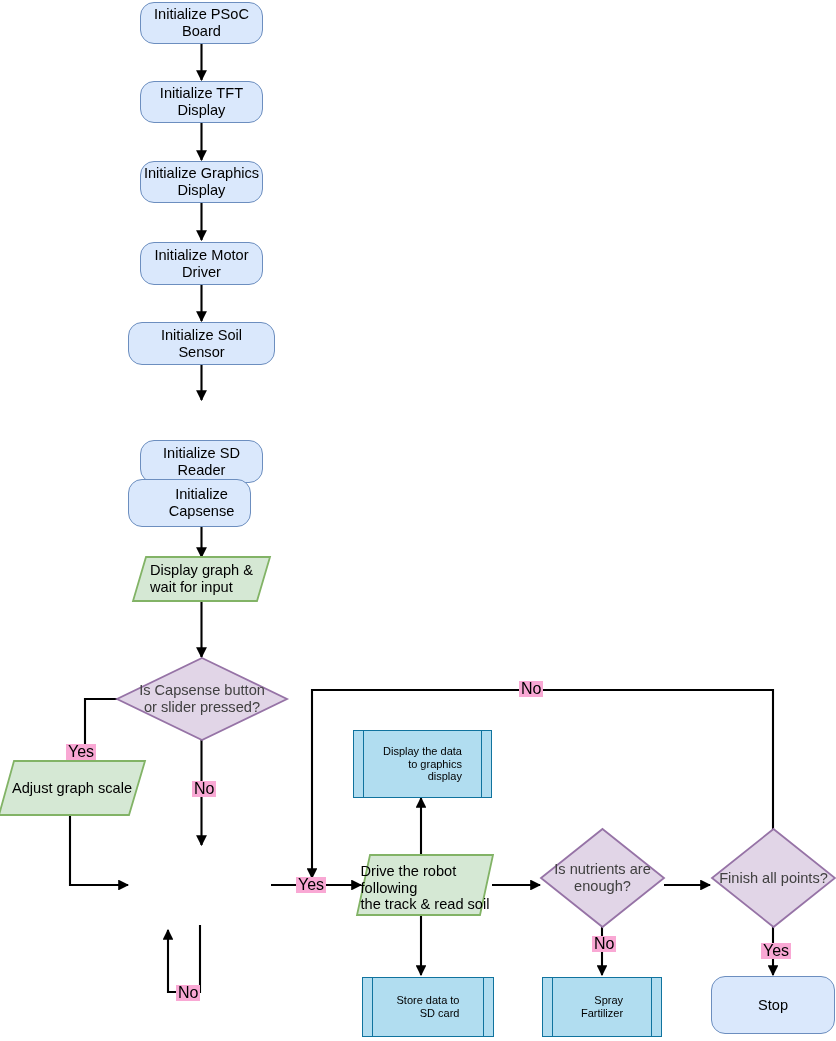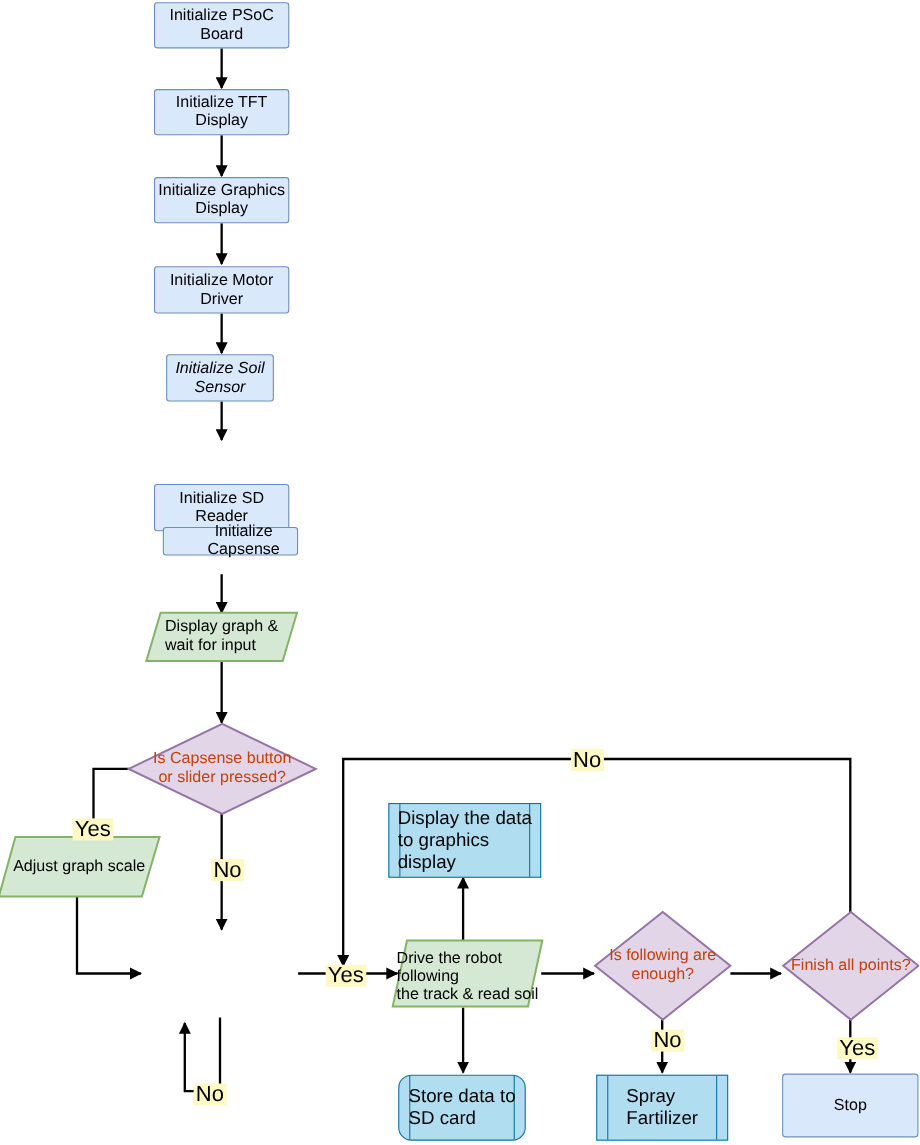--- a/index.html
+++ b/index.html
@@ -32,21 +32,21 @@
     justify-content: center;
     text-align: center;
     color: #000000;
     line-height: 1.16;
     white-space: pre-line;
   }
   
   .proc {
     background: #dae8fc;
     border: 1.4px solid #6c8ebf;
-    border-radius: 3px;
+    border-radius: 14px;
     font-size: 14.6px;
   }
   
   .para-wrap {
     position: absolute;
   }
   .para-wrap svg {
     position: absolute;
     left: 0;
     top: 0;
@@ -80,21 +80,21 @@
     position: absolute;
     left: 0;
     top: 0;
     width: 100%;
     height: 100%;
     display: flex;
     align-items: center;
     justify-content: center;
     text-align: center;
     font-size: 14.6px;
-    color: #c2410c;
+    color: #404040;
     white-space: pre-line;
     line-height: 1.16;
   }
   
   .pred {
     position: absolute;
     background: #b1ddf0;
     border: 1.8px solid #10739e;
     box-sizing: border-box;
   }
@@ -104,31 +104,31 @@
     bottom: 0;
     width: 0;
     border-left: 1.8px solid #10739e;
   }
   .pred .lbl {
     position: absolute;
     left: 0; top: 0; right: 0; bottom: 0;
     display: flex;
     align-items: center;
     justify-content: center;
-    text-align: left;
-    font-size: 17px;
+    text-align: right;
+    font-size: 11px;
     color: #000;
     white-space: pre-line;
     line-height: 1.16;
   }
   .edge-label {
     position: absolute;
-    font-size: 20px;
+    font-size: 16px;
     color: #000;
-    background: #fef9c3;
+    background: #f9a8d4;
     padding: 0 2px;
     white-space: nowrap;
     line-height: 1;
   }
 </style>
 </head>
 <body>
 
 <div id="canvas">
 
@@ -180,27 +180,27 @@
 
   <div class="node proc" style="left:140px; top:81px; width:123px; height:42px;">Initialize TFT
 Display</div>
 
   <div class="node proc" style="left:140px; top:161px; width:123px; height:42px;">Initialize Graphics
 Display</div>
 
   <div class="node proc" style="left:140px; top:242px; width:123px; height:43px;">Initialize Motor
 Driver</div>
 
-  <div class="node proc" style="left:151px; top:322px; width:98px; height:43px;font-style:italic;">Initialize Soil
+  <div class="node proc" style="left:128px; top:322px; width:147px; height:43px;">Initialize Soil
 Sensor</div>
 
   <div class="node proc" style="left:140px; top:399px; width:123px; height:43px;margin-top:41px;">Initialize SD
 Reader</div>
 
-  <div class="node proc" style="left:148px; top:479px; width:123px; height:26px;padding-left:24px;">Initialize
+  <div class="node proc" style="left:128px; top:479px; width:123px; height:48px;padding-left:24px;">Initialize
 Capsense</div>
 
   <div class="para-wrap" style="left:132px; top:556px; width:139px; height:46px;">
     <svg width="139" height="46" viewBox="0 0 139 46" xmlns="http://www.w3.org/2000/svg">
       <polygon points="14,1 138,1 125,45 1,45" fill="#d5e8d4" stroke="#82b366" stroke-width="1.8"></polygon>
     </svg>
     <div class="lbl">Display graph &amp;
 wait for input</div>
   </div>
 
@@ -230,32 +230,32 @@
   </div>
 
   <div class="pred" style="left:353px; top:730px; width:139px; height:68px;">
     <span class="bar" style="left:9px;"></span>
     <span class="bar" style="right:9px;"></span>
     <span class="lbl">Display the data
 to graphics
 display</span>
   </div>
 
-  <div class="pred" style="left:362px; top:977px; width:116px; height:60px;border-radius:12px;">
+  <div class="pred" style="left:362px; top:977px; width:132px; height:60px;">
     <span class="bar" style="left:9px;"></span>
     <span class="bar" style="right:9px;"></span>
     <span class="lbl">Store data to
 SD card</span>
   </div>
 
   <div class="dia-wrap" style="left:540px; top:828px; width:125px; height:100px;">
     <svg width="125" height="100" viewBox="0 0 125 100" xmlns="http://www.w3.org/2000/svg">
       <polygon points="62.5,1 124,50 62.5,99 1,50" fill="#e1d5e7" stroke="#9673a6" stroke-width="1.8"></polygon>
     </svg>
-    <div class="lbl">Is following are
+    <div class="lbl">Is nutrients are
 enough?</div>
   </div>
 
   <div class="pred" style="left:542px; top:977px; width:120px; height:60px;">
     <span class="bar" style="left:9px;"></span>
     <span class="bar" style="right:9px;"></span>
     <span class="lbl">Spray
 Fartilizer</span>
   </div>
 

